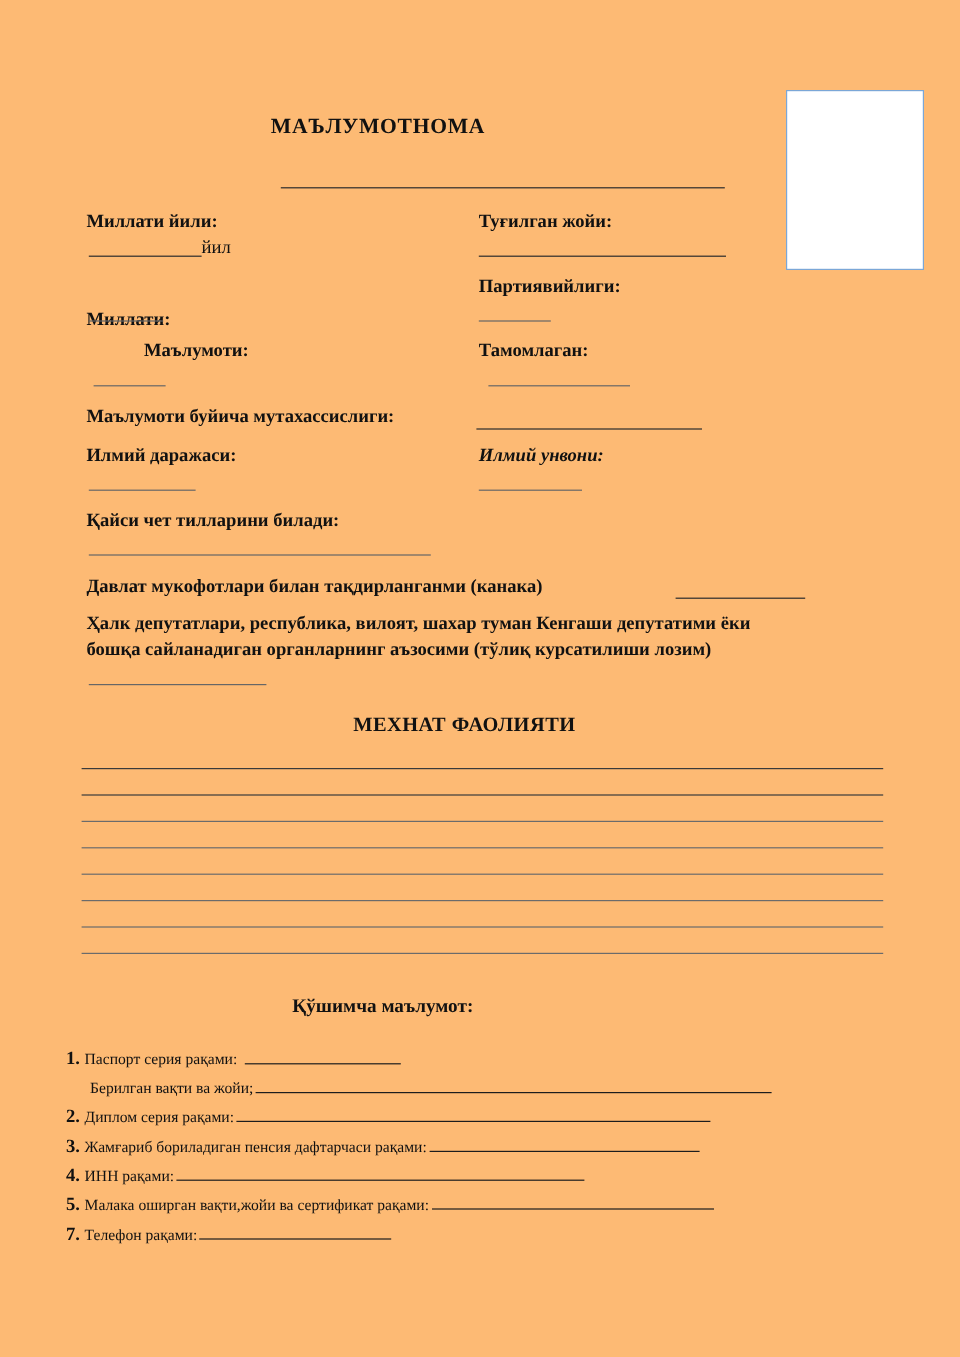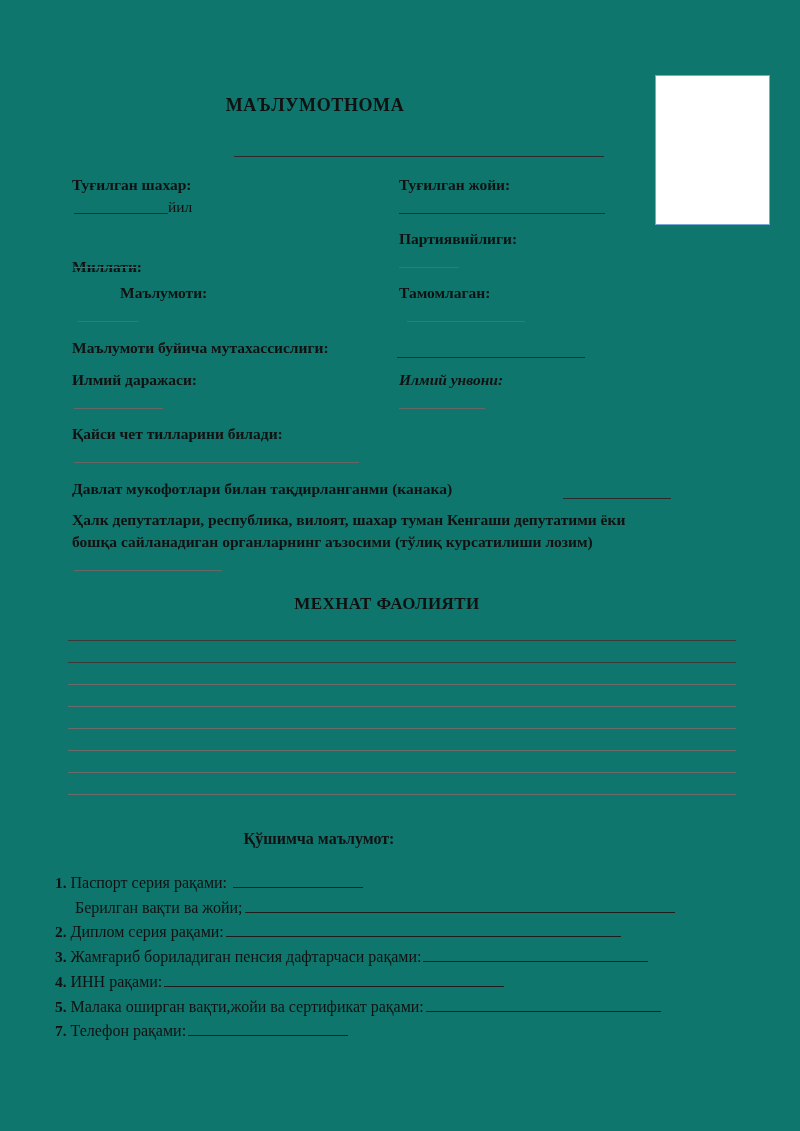--- a/index.html
+++ b/index.html
@@ -12,21 +12,21 @@
     height: 1131px;
     font-family: "Liberation Serif", "DejaVu Serif", serif;
     color: #111111;
     position: relative;
     overflow: hidden;
   }
   .page {
     position: relative;
     width: 800px;
     height: 1131px;
-    background: #0f766e;
+    background: #fdba74;
   }
 
   
   .photo-box {
     position: absolute;
     left: 655px;
     top: 75px;
     width: 115px;
     height: 150px;
     border: 1.5px solid #7ba7d7;
@@ -112,21 +112,21 @@
   .num-list .li {
     position: relative;
     margin-bottom: 2px;
     white-space: nowrap;
     line-height: 1.42;
   }
   .num-list .num {
     font-weight: bold;
     font-size: 15.5px;
   }
-  .num-list .txt { font-size: 16px; }
+  .num-list .txt { font-size: 13px; }
   .num-list .li.indent { padding-left: 20px; }
   .fill {
     display: inline-block;
     border-bottom: 1.5px solid #1d1d1d;
     height: 0.92em;
     vertical-align: baseline;
     margin-left: 2px;
   }
   .fill.gap { margin-left: 6px; }
 </style>
@@ -136,21 +136,21 @@
 <div class="page">
 
   <div class="photo-box"></div>
 
   <div class="doc-title">
     <span class="inner">МАЪЛУМОТНОМА</span>
   </div>
 
   <div class="rule" style="left:234px; top:156px; width:370px;"></div>
 
-  <div class="lbl" style="left:72px; top:176px;">Туғилган шахар:</div>
+  <div class="lbl" style="left:72px; top:176px;">Миллати йили:</div>
   <div class="rule" style="left:74px; top:213px; width:94px;"></div>
   <div class="lbl" style="left:168px; top:198px; font-weight:normal;">йил</div>
 
   <div class="lbl" style="left:399px; top:176px;">Туғилган жойи:</div>
   <div class="rule" style="left:399px; top:213px; width:206px;"></div>
 
   <div class="lbl" style="left:72px; top:230px;margin-top:28px;">Миллати:</div>
   <div class="rule grey" style="left:74px; top:267px; width:62px;"></div>
 
   <div class="lbl" style="left:399px; top:230px;">Партиявийлиги:</div>

